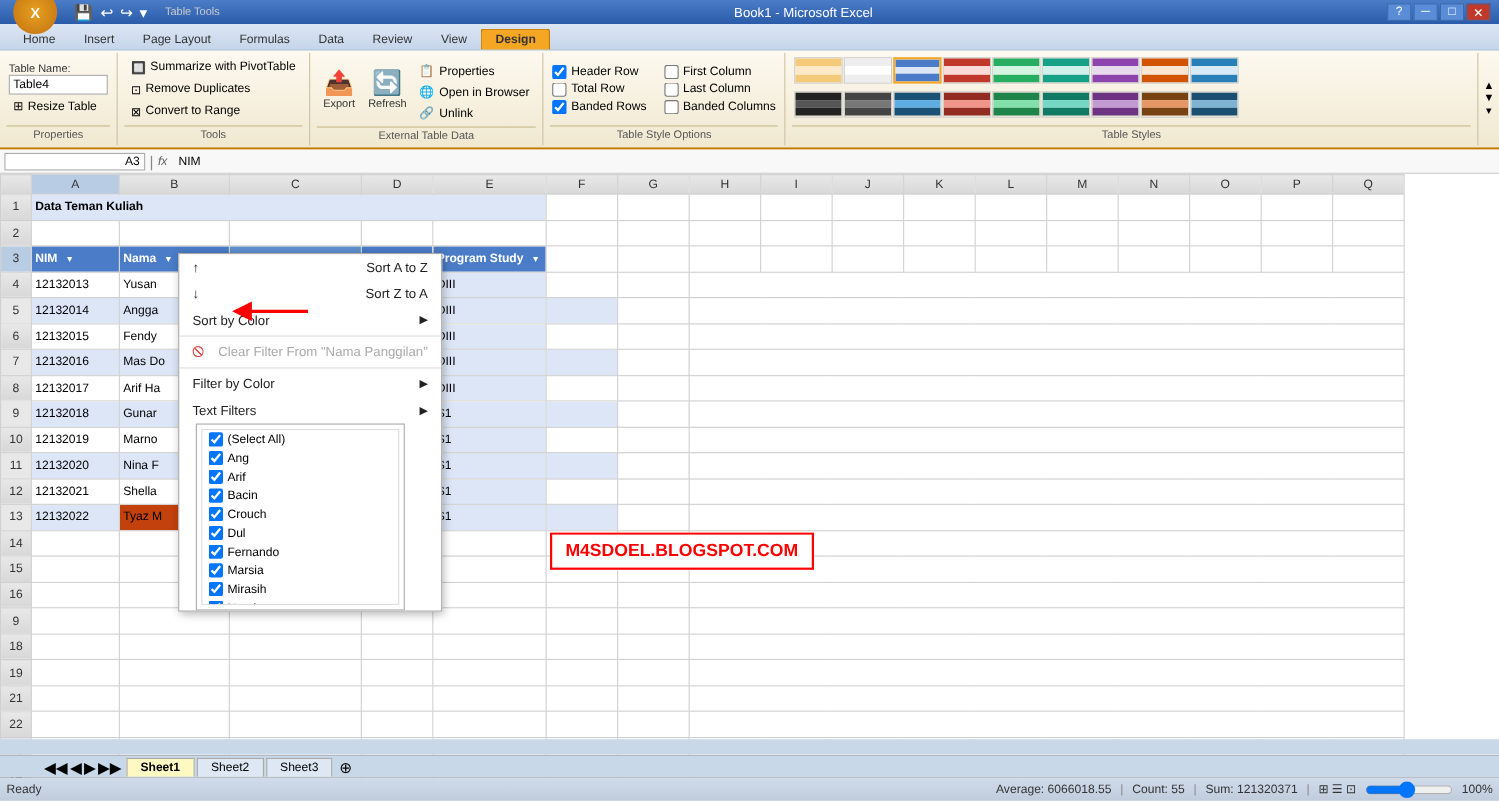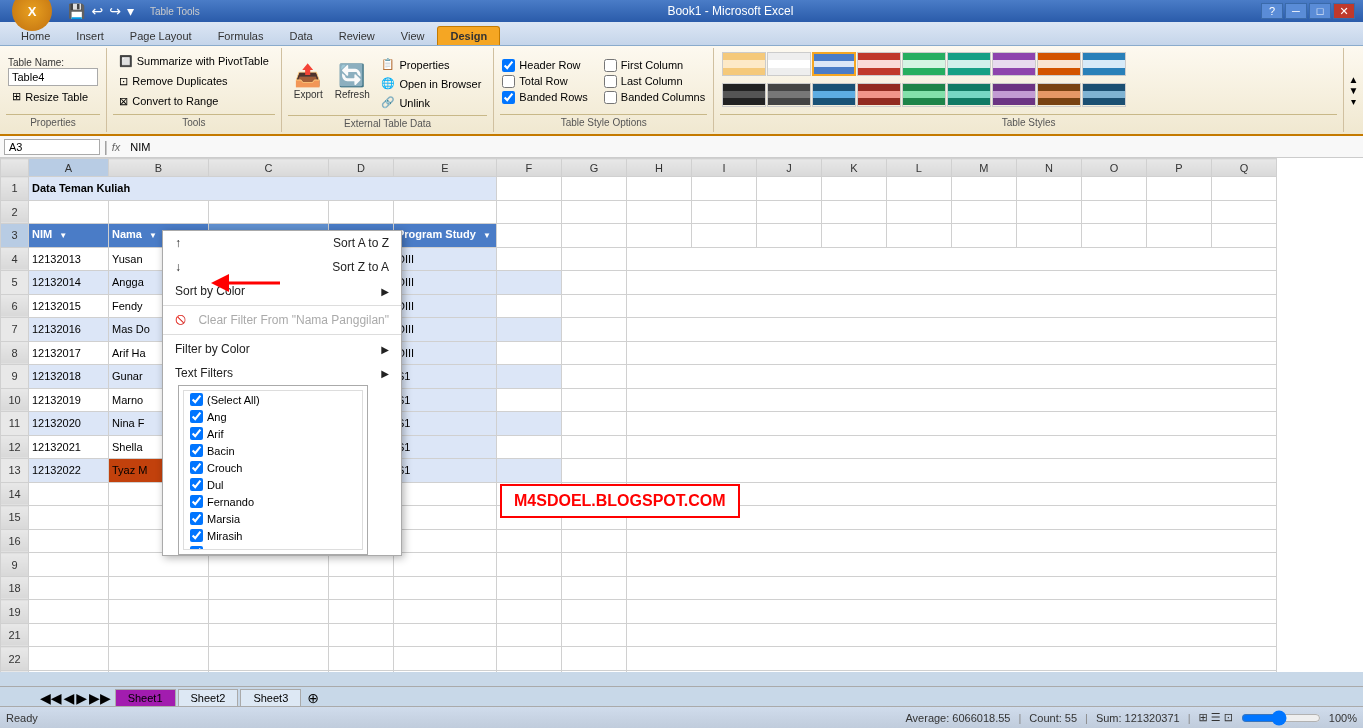--- a/index.html
+++ b/index.html
@@ -108,25 +108,26 @@
     
     .formula-bar {
       height: 22px;
       background: #f8f8f8;
       border-bottom: 1px solid #ccc;
       display: flex;
       align-items: center;
       padding: 0 4px;
     }
     .name-box {
-      width: 96px;
+      width: 128px;
       border: 1px solid #aaa;
       padding: 1px 4px;
       font-size: 11px;
       background: white;
+      text-align: right;
     }
     .formula-sep { margin: 0 4px; color: #888; font-size: 14px; }
     .fx-label { font-style: italic; color: #666; margin-right: 4px; }
     .formula-input {
       flex: 1;
       border: none;
       background: transparent;
       font-size: 11px;
       outline: none;
     }
@@ -286,21 +287,21 @@
     }
     .sheet-tab {
       padding: 2px 12px;
       background: #dde8f4;
       border: 1px solid #aaa;
       border-bottom: none;
       font-size: 11px;
       cursor: pointer;
       margin-right: 2px;
     }
-    .sheet-tab.active { background: #a21caf; font-weight: normal; }
+    .sheet-tab.active { background: #fef9c3; font-weight: bold; }
 
     
     .watermark {
       position: fixed;
       top: 484px;
       left: 500px;
       background: white;
       border: 2px solid red;
       padding: 6px 12px;
       font-size: 16px;

